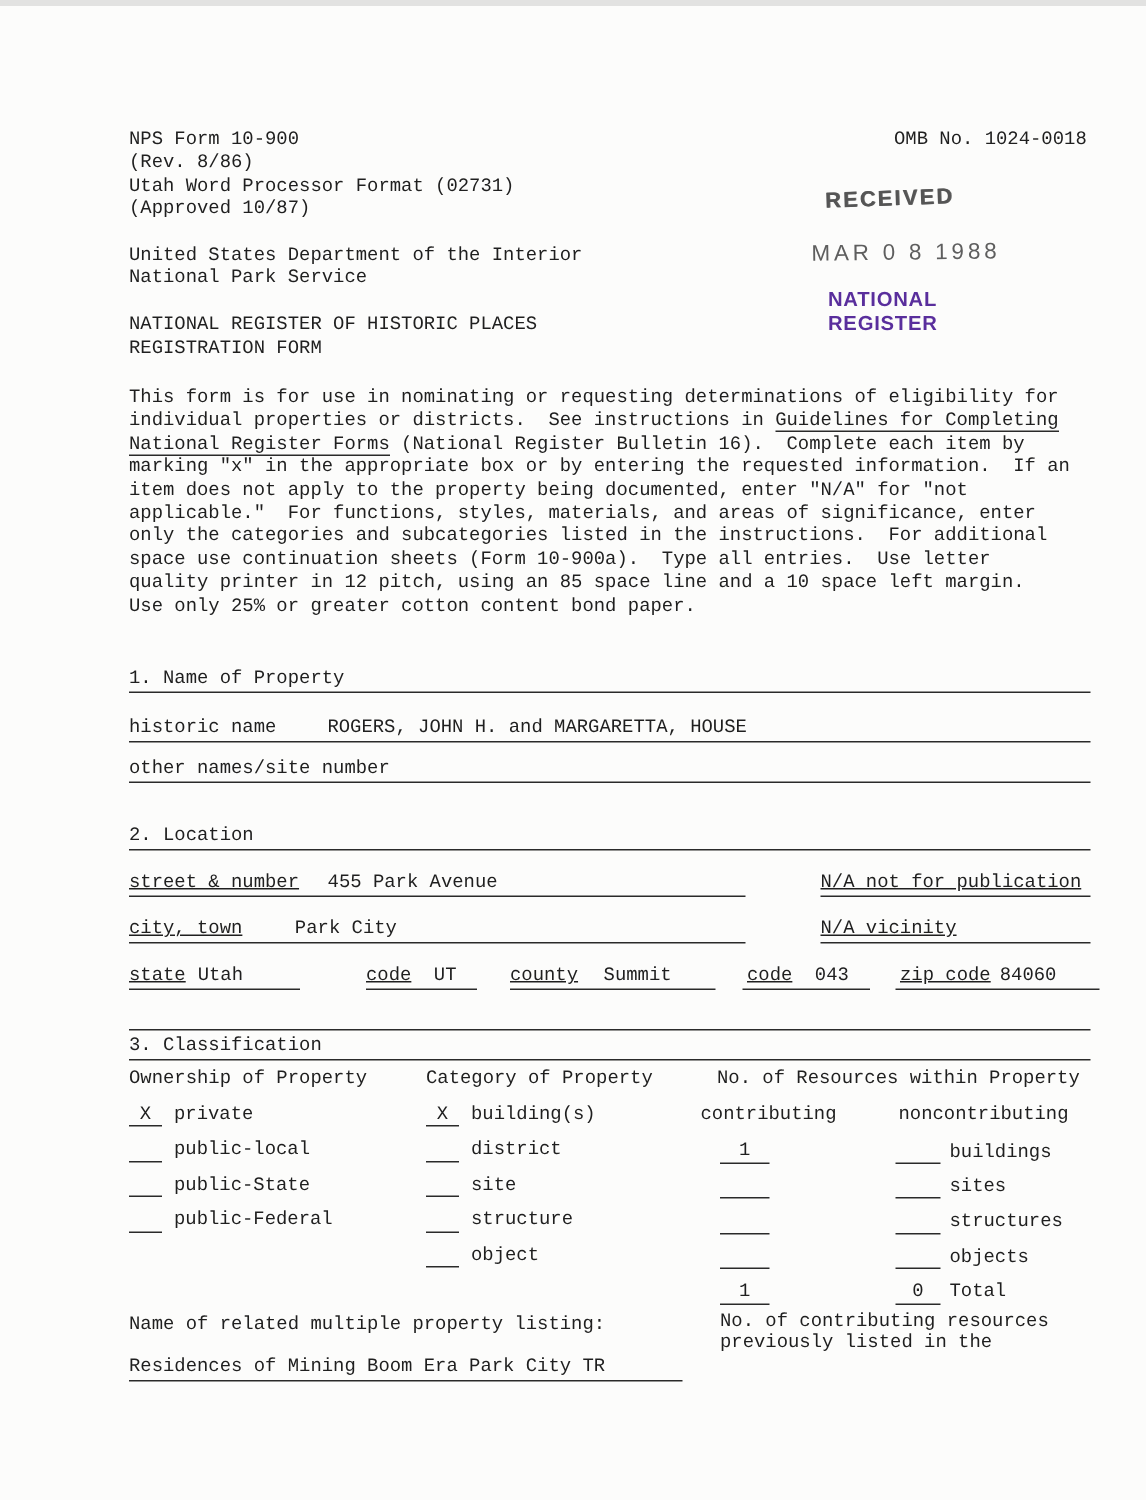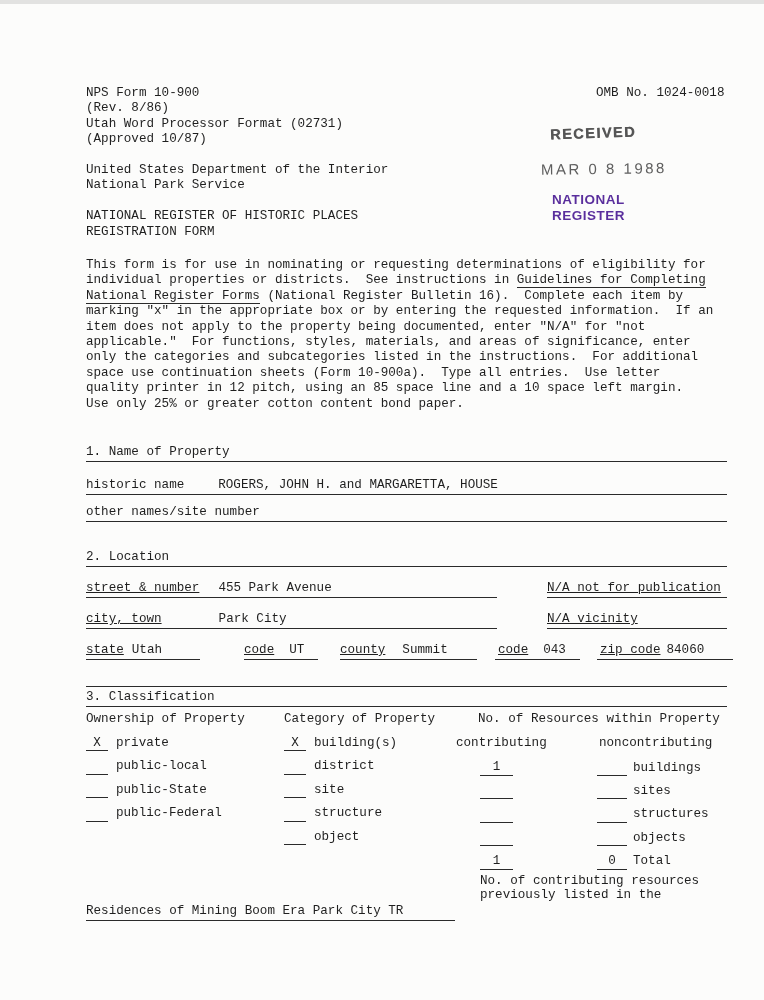--- a/index.html
+++ b/index.html
@@ -79,21 +79,21 @@
     <span>other names/site number</span><span class="val-offset" style="margin-left:20px;"></span>
   </div>
 
   <div class="ul-row pre" style="left:86px;top:550px;width:641px;">2.  Location</div>
 
   <div class="abs" style="left:86px;top:581px;width:641px;white-space:nowrap;">
     <span class="seg" style="width:411px;"><span>street &amp; number</span><span class="val-offset" style="margin-left:19px;">455 Park Avenue</span></span><span class="seg" style="width:180px;margin-left:50px;">N/A not for publication</span>
   </div>
 
   <div class="abs" style="left:86px;top:612px;width:641px;white-space:nowrap;">
-    <span class="seg" style="width:411px;"><span>city, town</span><span class="val-offset" style="margin-left:57px;">Park City</span></span><span class="seg" style="width:180px;margin-left:50px;">N/A vicinity</span>
+    <span class="seg" style="width:411px;"><span>city, town</span><span class="val-offset" style="margin-left:35px;">Park City</span></span><span class="seg" style="width:180px;margin-left:50px;">N/A vicinity</span>
   </div>
 
   <div class="abs" style="left:86px;top:643px;width:641px;white-space:nowrap;">
     <span class="seg" style="width:114px;"><span>state</span><span class="val-offset" style="margin-left:8px;">Utah</span></span><span class="seg" style="width:74px;margin-left:44px;"><span>code</span><span class="val-offset" style="margin-left:15px;">UT</span></span><span class="seg" style="width:137px;margin-left:22px;"><span>county</span><span class="val-offset" style="margin-left:17px;">Summit</span></span><span class="seg" style="width:82px;margin-left:18px;padding-left:3px;"><span>code</span><span class="val-offset" style="margin-left:15px;">043</span></span><span class="seg" style="width:133px;margin-left:17px;padding-left:3px;"><span>zip code</span><span class="val-offset" style="margin-left:6px;">84060</span></span>
   </div>
 
   <div class="hline" style="left:86px;top:686px;width:641px;"></div>
   <div class="ul-row pre" style="left:86px;top:690px;width:641px;">3.  Classification</div>
 
   <div class="abs pre" style="left:86px;top:712px;">Ownership of Property</div>
@@ -108,38 +108,39 @@
   </div>
 
   <div class="abs" style="left:284px;top:736px;">
     <div class="opt-row"><span class="mark-blank"><span>X</span></span><span class="opt-label">building(s)</span></div>
     <div class="opt-row"><span class="mark-blank"><span></span></span><span class="opt-label">district</span></div>
     <div class="opt-row"><span class="mark-blank"><span></span></span><span class="opt-label">site</span></div>
     <div class="opt-row"><span class="mark-blank"><span></span></span><span class="opt-label">structure</span></div>
     <div class="opt-row"><span class="mark-blank"><span></span></span><span class="opt-label">object</span></div>
   </div>
 
-  <div class="abs pre" style="left:456px;top:736px;">contributing</div>
+  <div class="abs pre" style="left:467px;top:736px;">contributing</div>
   <div class="abs pre" style="left:599px;top:736px;">noncontributing</div>
 
   <div class="abs" style="left:480px;top:760px;">
     <div class="res-row"><span class="res-blank"><span>1</span></span></div>
     <div class="res-row"><span class="res-blank"><span></span></span></div>
     <div class="res-row"><span class="res-blank"><span></span></span></div>
     <div class="res-row"><span class="res-blank"><span></span></span></div>
     <div class="res-row"><span class="res-blank"><span>1</span></span></div>
   </div>
 
   <div class="abs" style="left:597px;top:760px;">
     <div class="res-row"><span class="nonres-blank"><span></span></span><span class="nonres-label">buildings</span></div>
     <div class="res-row"><span class="nonres-blank"><span></span></span><span class="nonres-label">sites</span></div>
     <div class="res-row"><span class="nonres-blank"><span></span></span><span class="nonres-label">structures</span></div>
     <div class="res-row"><span class="nonres-blank"><span></span></span><span class="nonres-label">objects</span></div>
     <div class="res-row"><span class="nonres-blank"><span>0</span></span><span class="nonres-label">Total</span></div>
   </div>
 
+  <div class="abs pre" style="left:86px;top:876px;">Name of related multiple property listing:</div>
   <div class="ul-row" style="left:86px;top:904px;width:369px;">Residences of Mining Boom Era Park City TR</div>
 
   <div class="abs" style="left:480px;top:875px;line-height:13.8px;">
     <div class="pre">No. of contributing resources</div>
     <div class="pre">previously listed in the</div>
   </div>
 </div>
 
 </body></html>

